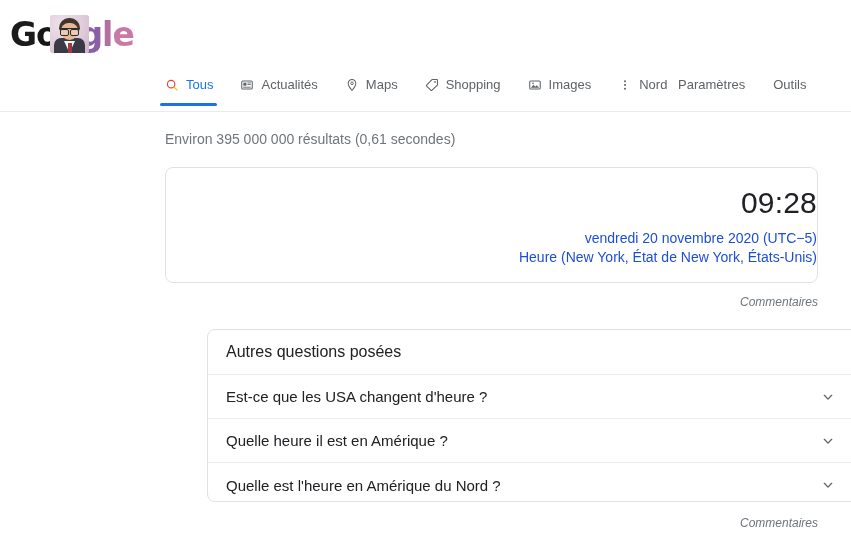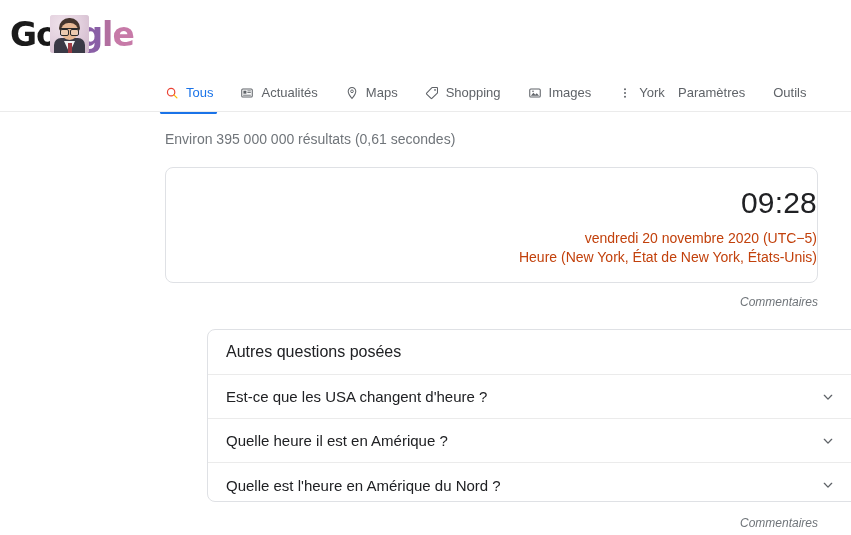--- a/index.html
+++ b/index.html
@@ -165,21 +165,21 @@
     width: 1px;
     height: 30px;
     background: #dadce0;
     margin: 0 2px;
   }
 
   
   .nav {
     position: absolute;
     left: 0;
-    top: 76px;
+    top: 68px;
     width: 851px;
     height: 40px;
   }
   .nav-inner {
     position: absolute;
     left: 164px;
     top: 0;
     display: flex;
     align-items: flex-start;
     height: 40px;
@@ -268,21 +268,21 @@
   .time-big {
     font-size: 30px;
     line-height: 34px;
     color: #202124;
     letter-spacing: 0.2px;
   }
   .time-sub {
     margin-top: 9px;
     font-size: 14px;
     line-height: 19px;
-    color: #c2410c;
+    color: #1d4ed8;
   }
 
   .feedback {
     position: absolute;
     right: 33px;
     font-size: 12px;
     font-style: italic;
     color: #70757a;
     cursor: pointer;
   }
@@ -406,21 +406,21 @@
     </div>
 
     <div class="tab">
       <span class="tab-icon">
         <svg width="14" height="14" viewBox="0 0 24 24" aria-hidden="true">
           <circle cx="12" cy="5.4" r="1.7" fill="#5f6368"></circle>
           <circle cx="12" cy="12" r="1.7" fill="#5f6368"></circle>
           <circle cx="12" cy="18.6" r="1.7" fill="#5f6368"></circle>
         </svg>
       </span>
-      <span>York</span>
+      <span>Nord</span>
     </div>
   </div>
 
   <div class="nav-right">
     <div class="tab">
       <span>Paramètres</span>
     </div>
     <div class="tab">
       <span>Outils</span>
     </div>

